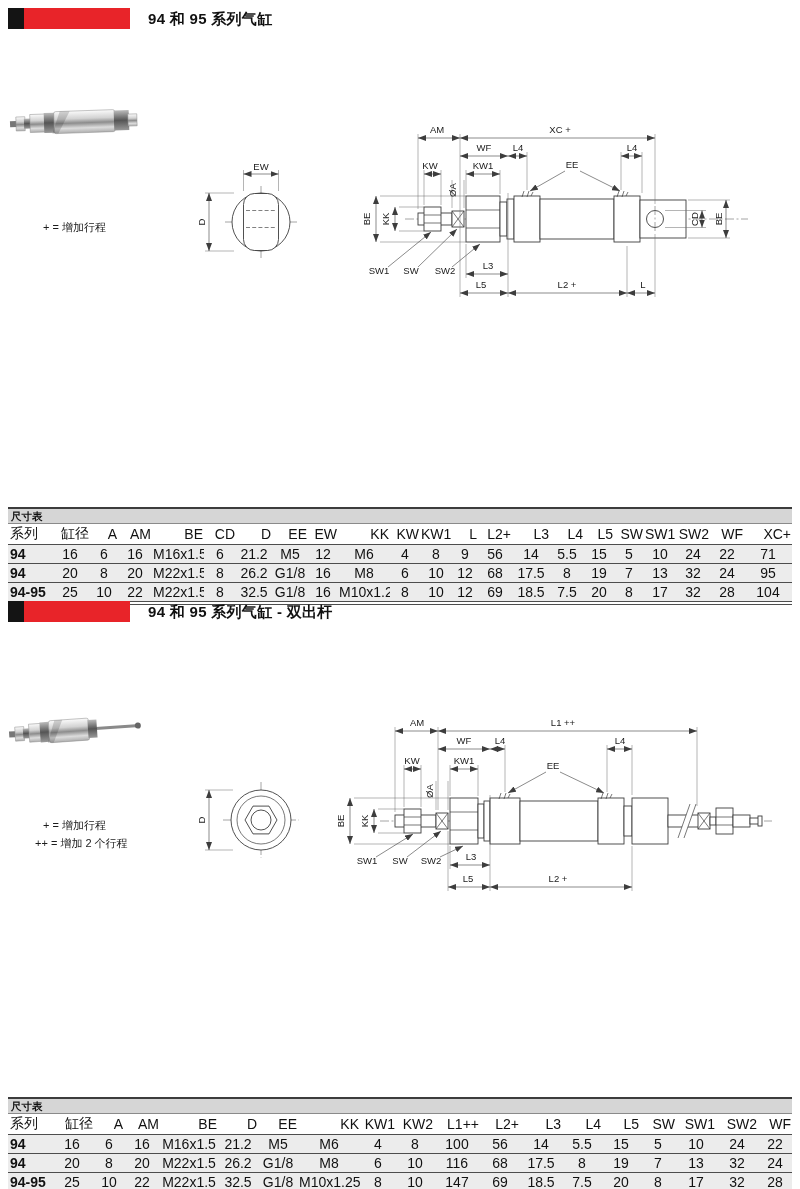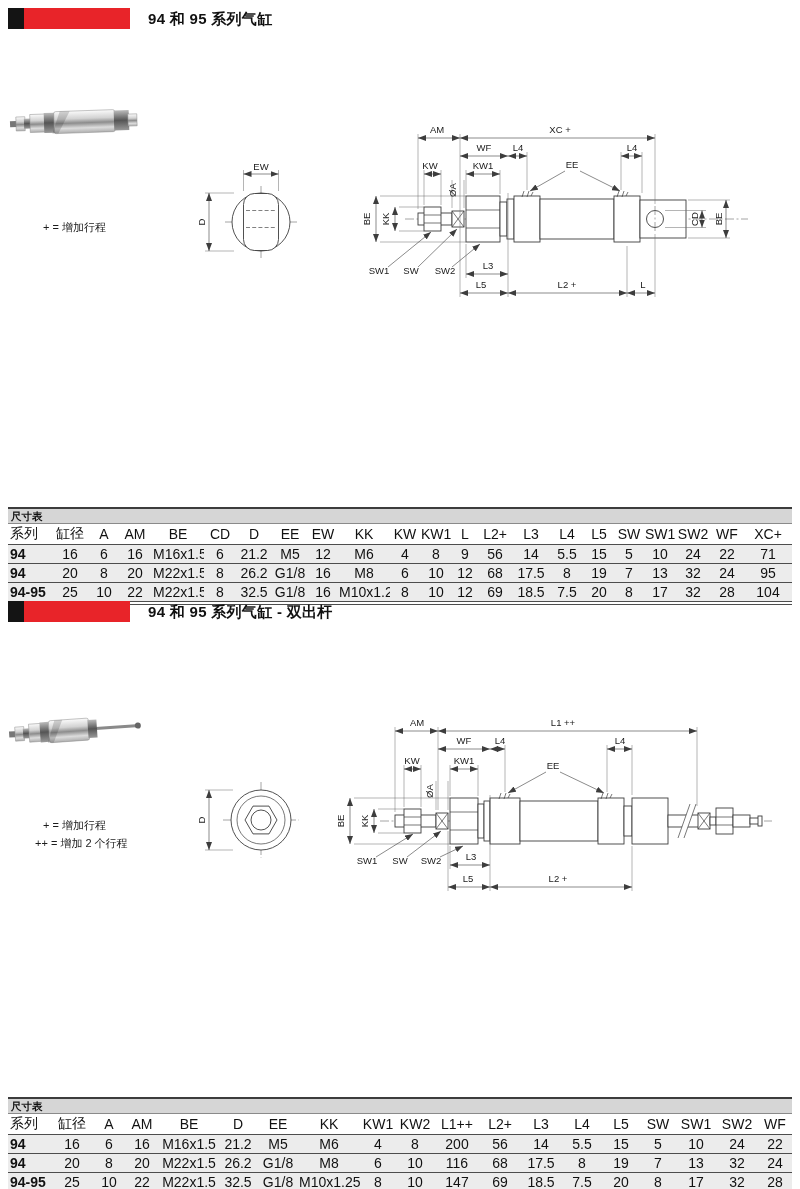--- a/index.html
+++ b/index.html
@@ -10,21 +10,21 @@
   .banner-red{background:#e82429;}
   .sec-title{font-weight:bold;font-size:15px;letter-spacing:.3px;white-space:nowrap;}
   .note{font-size:11px;color:#1c1c1c;white-space:nowrap;margin-left:31px;}
   .tbl-wrap{position:absolute;left:8px;width:784px;}
   .tbl-caption{border-top:2px solid #3c3c3c;background:#d6d6d6;font-weight:bold;
                font-size:10.5px;height:14px;line-height:14px;padding-left:3px;
                border-bottom:1px solid #8a8a8a;}
   table.dim{border-collapse:collapse;table-layout:fixed;width:784px;font-size:14px;
             border-bottom:4px double #4d4d4d;}
   table.dim th{font-weight:normal;height:15px;background:#fff;border-bottom:1px solid #4d4d4d;
-               text-align:center;overflow:hidden;white-space:nowrap;}
+               text-align:right;overflow:hidden;white-space:nowrap;}
   table.dim td{height:15px;background:#ececec;border-top:1px solid #4d4d4d;text-align:center;
                overflow:hidden;white-space:nowrap;}
   table.dim tbody tr:first-child td{border-top:none;}
   table.dim th:first-child,table.dim td:first-child{text-align:left;padding-left:2px;}
   table.dim td:first-child{font-weight:bold;}
   
   .part{fill:#fff;stroke:#3d3d3d;stroke-width:0.9;}
   .thin{stroke:#3d3d3d;stroke-width:0.7;fill:none;}
   .dimln{stroke:#3d3d3d;stroke-width:0.6;fill:none;}
   .ext{stroke:#6a6a6a;stroke-width:0.5;fill:none;}
@@ -554,21 +554,21 @@
             <td>94</td>
             <td>16</td>
             <td>6</td>
             <td>16</td>
             <td>M16x1.5</td>
             <td>21.2</td>
             <td>M5</td>
             <td>M6</td>
             <td>4</td>
             <td>8</td>
-            <td>200</td>
+            <td>100</td>
             <td>56</td>
             <td>14</td>
             <td>5.5</td>
             <td>15</td>
             <td>5</td>
             <td>10</td>
             <td>24</td>
             <td>22</td>
           </tr>
           <tr>

